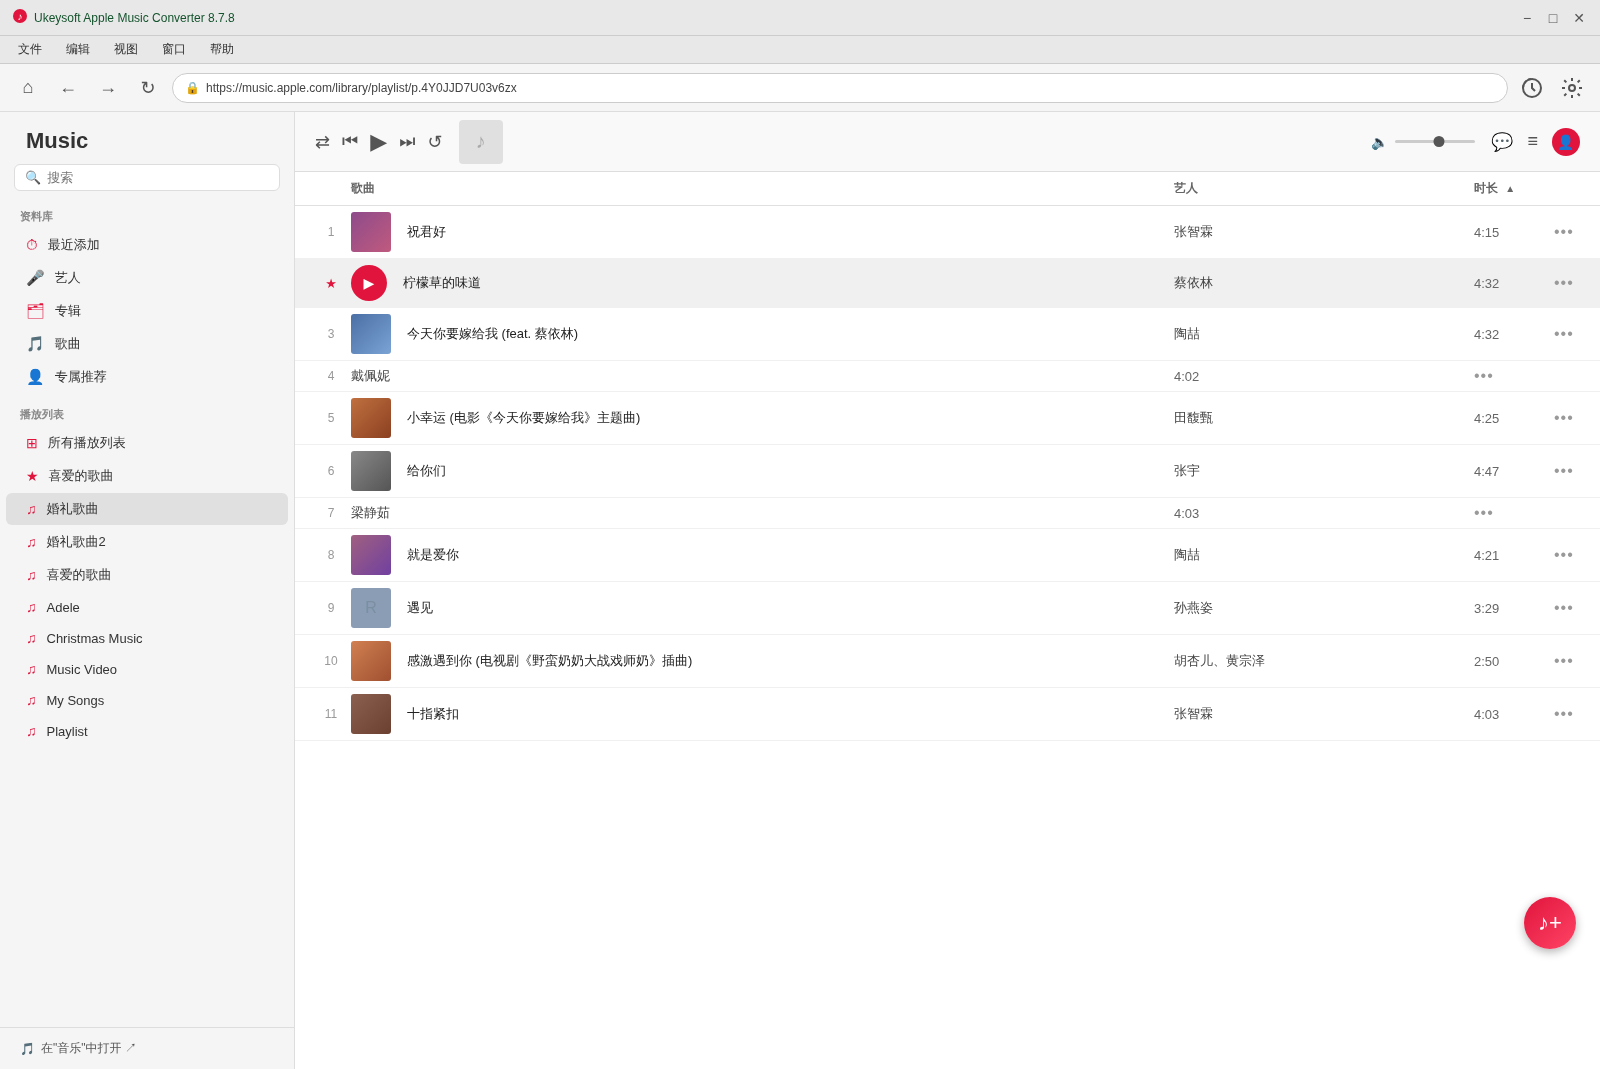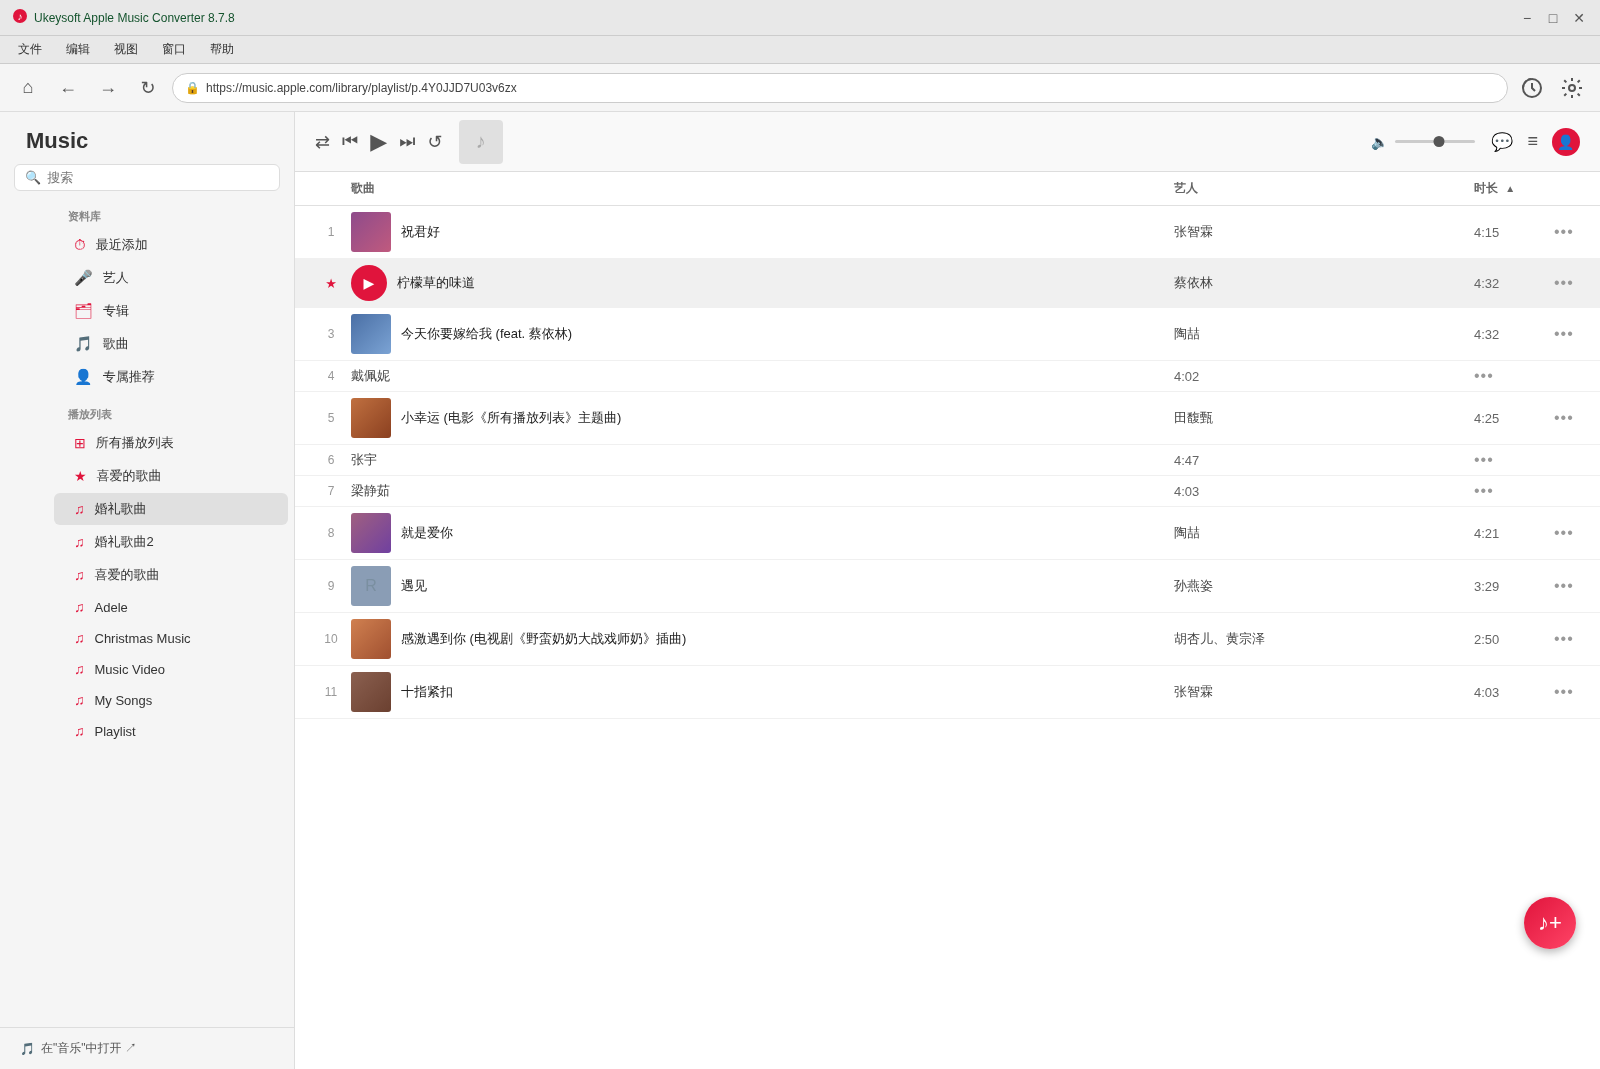--- a/index.html
+++ b/index.html
@@ -130,21 +130,20 @@
       font-size: 12px; color: #555;
       cursor: pointer;
       display: flex; align-items: center; gap: 6px;
     }
 
     
     .sidebar-scroll-area {
       flex: 1;
       overflow-y: auto;
       position: relative;
-      padding-left: 48px;
     }
     .sidebar-scroll-area::-webkit-scrollbar { width: 5px; }
     .sidebar-scroll-area::-webkit-scrollbar-thumb { background: #bbb; border-radius: 3px; }
 
     
     .content {
       flex: 1;
       display: flex;
       flex-direction: column;
       background: white;
@@ -201,21 +200,21 @@
       grid-template-columns: 40px 1fr 300px 80px 30px;
       padding: 6px 16px;
       align-items: center;
       border-bottom: 1px solid #f0f0f0;
       cursor: pointer;
     }
     .table-row.playing { background: #f0f0f0; }
 
     .row-num { font-size: 12px; color: #999; text-align: center; }
 
-    .song-info { display: flex; align-items: center; gap: 10px; }
+    .song-info { display: flex; align-items: center; gap: 16px; }
     .song-thumb {
       width: 40px; height: 40px; background: #ddd; border-radius: 3px; flex-shrink: 0;
       overflow: hidden; display: flex; align-items: center; justify-content: center;
     }
     .song-title { font-size: 13px; color: #222; }
     .artist-name { font-size: 13px; color: #444; }
     .duration { font-size: 13px; color: #666; }
     .more-btn { font-size: 16px; color: #999; cursor: pointer; letter-spacing: 1px; }
 
     .sort-arrow { margin-left: 4px; font-size: 10px; }
@@ -466,29 +465,33 @@
         <div class="row-num">4</div>
         <div class="artist-name">戴佩妮</div>
         <div class="duration">4:02</div>
         <div class="more-btn">•••</div>
       </div>
 
       <div class="table-row">
         <div class="row-num">5</div>
         <div class="song-info">
           <div class="song-thumb thumb-5"></div>
-          <span class="song-title">小幸运 (电影《所有播放列表》主题曲)</span>
+          <span class="song-title">小幸运 (电影《今天你要嫁给我》主题曲)</span>
         </div>
         <div class="artist-name">田馥甄</div>
         <div class="duration">4:25</div>
         <div class="more-btn">•••</div>
       </div>
 
       <div class="table-row">
         <div class="row-num">6</div>
+        <div class="song-info">
+          <div class="song-thumb thumb-6"></div>
+          <span class="song-title">给你们</span>
+        </div>
         <div class="artist-name">张宇</div>
         <div class="duration">4:47</div>
         <div class="more-btn">•••</div>
       </div>
 
       <div class="table-row">
         <div class="row-num">7</div>
         <div class="artist-name">梁静茹</div>
         <div class="duration">4:03</div>
         <div class="more-btn">•••</div>

